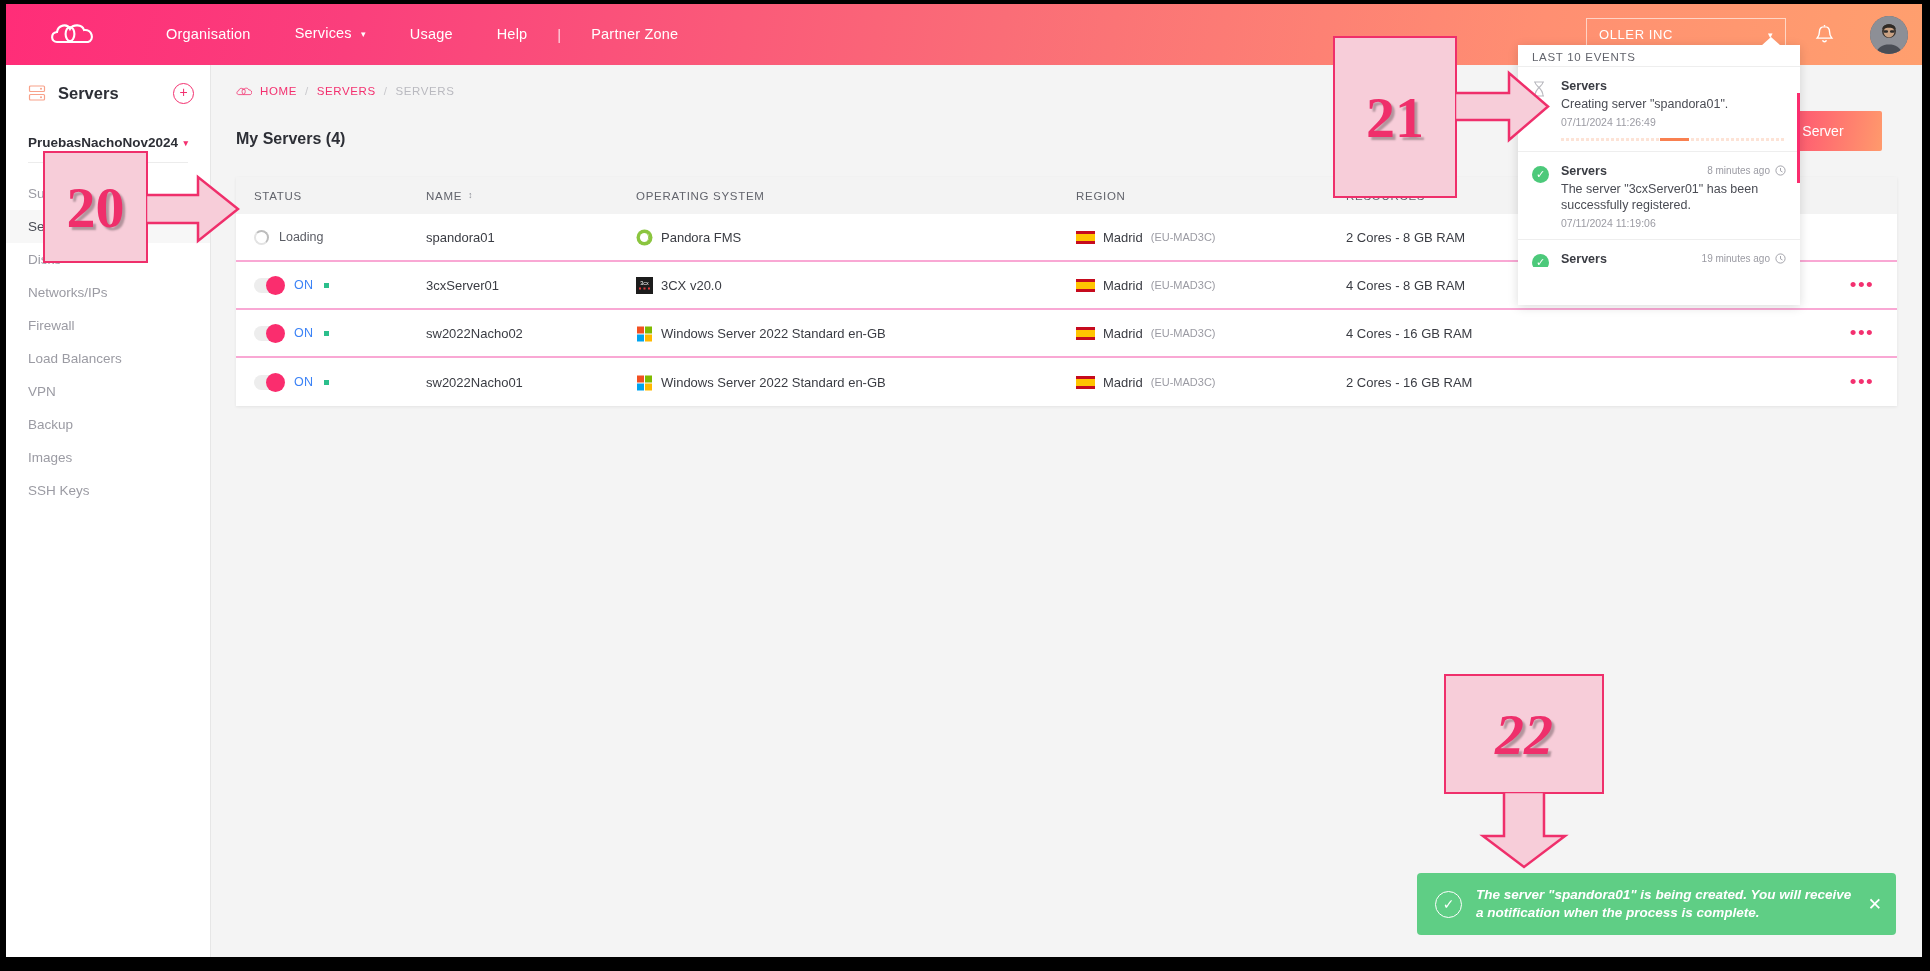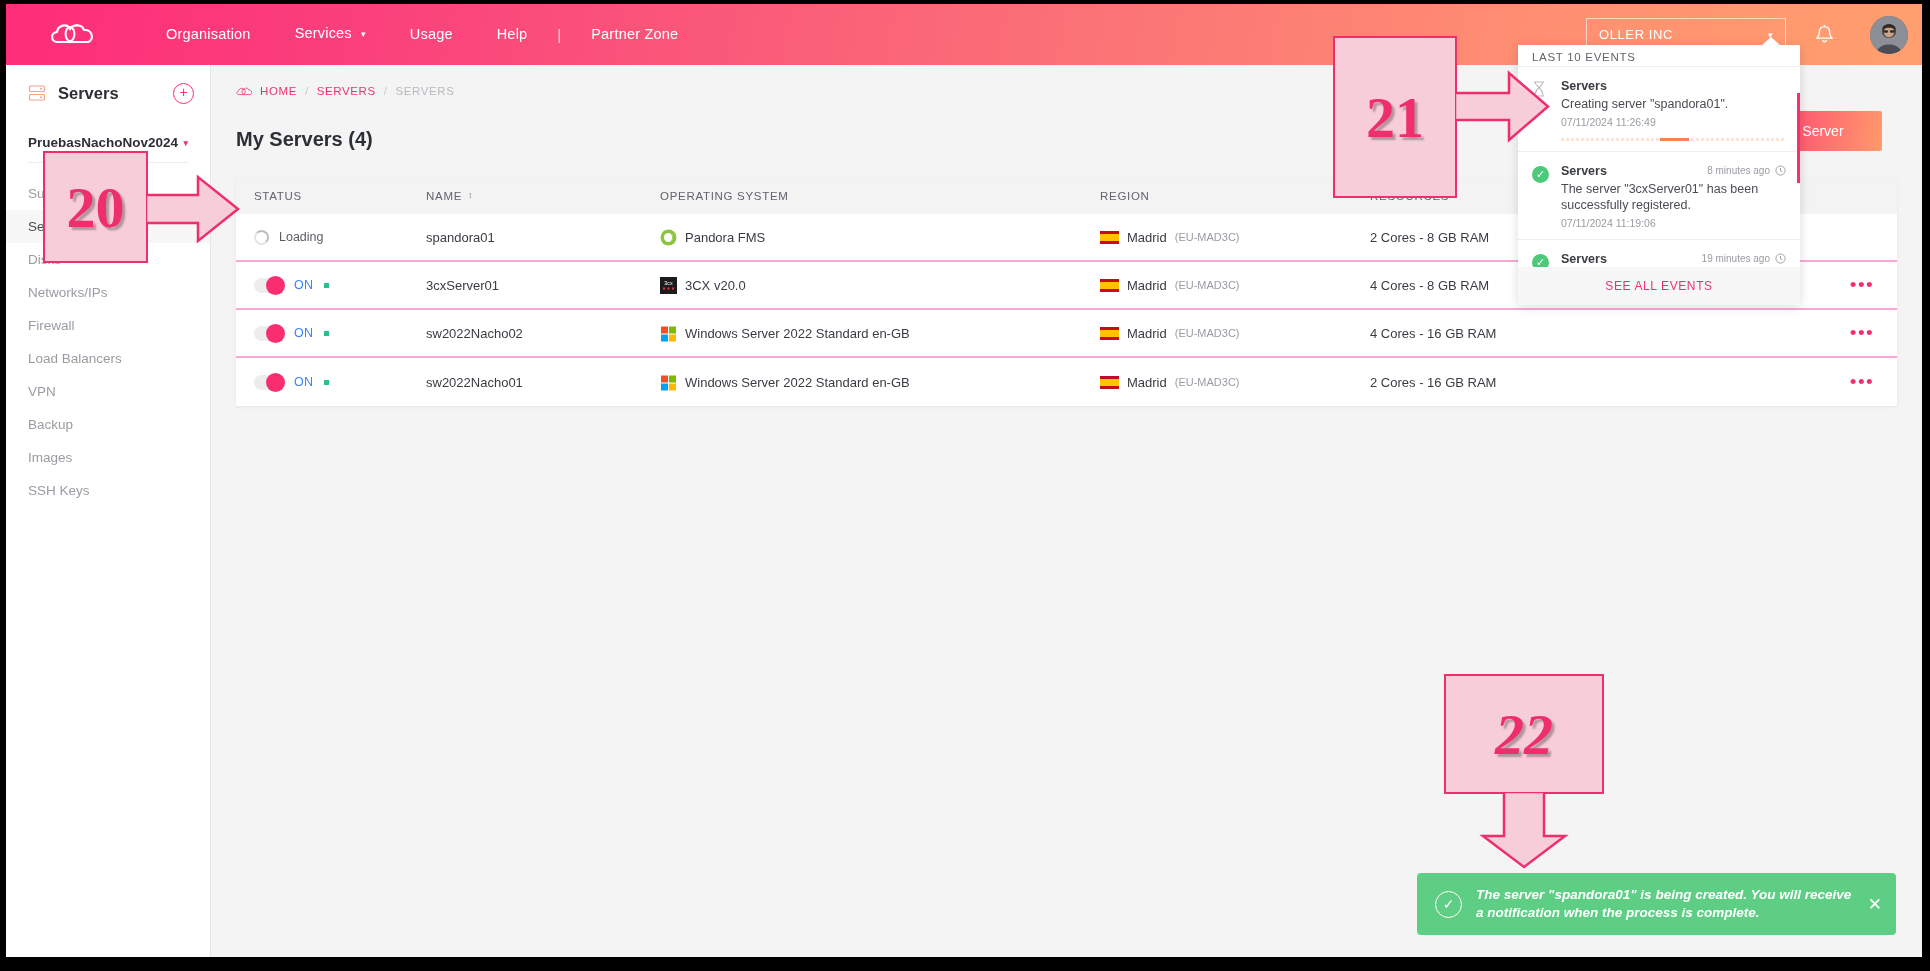--- a/index.html
+++ b/index.html
@@ -108,21 +108,21 @@
   }
   .bc-icon { width: 16px; height: 11px; }
   .bc-link { color: #f3306f; cursor: pointer; }
   .bc-sep { color: #c8c8cc; }
   .bc-current { color: #b9b9bf; }
 
   .page-head {
     display: flex; align-items: center; justify-content: space-between;
     padding: 22px 40px 0 25px;
   }
-  .page-title { font-size: 20px; font-weight: 700; color: #2d2f36; }
+  .page-title { font-size: 16px; font-weight: 700; color: #2d2f36; }
   .new-server-btn {
     height: 40px; min-width: 150px; padding: 0 26px;
     background: linear-gradient(100deg, #fa2d74 0%, #ff6d70 60%, #ff9a6c 100%);
     color: #fff; font-size: 14px; display: flex; align-items: center; justify-content: center;
     border-radius: 2px; cursor: pointer; position: relative; top: -8px;
   }
 
   
   .table-card {
     margin: 18px 25px 0 25px;
@@ -134,21 +134,21 @@
     height: 48px; font-size: 13px; color: #3a3c43;
   }
   .t-head {
     background: #f3f3f3; height: 37px;
     font-size: 11.5px; color: #62646c; letter-spacing: .7px;
   }
   .t-body .t-row { border-bottom: 2px solid #f9a8d4; height: 48px; }
   .t-body .t-row:last-child { border-bottom: none; }
   .c-status { width: 190px; padding-left: 18px; display: flex; align-items: center; gap: 10px; }
   .c-name   { width: 210px; display: flex; align-items: center; gap: 6px; }
-  .c-os     { width: 440px; display: flex; align-items: center; gap: 8px; margin-left: 24px; }
+  .c-os     { width: 440px; display: flex; align-items: center; gap: 8px; }
   .c-region { width: 270px; display: flex; align-items: center; gap: 8px; }
   .c-res    { flex: 1; }
   .c-act    { width: 70px; text-align: center; }
 
   .sort-icon { display: inline-block; font-size: 9px; line-height: 9px; color: #8a8c94; }
 
   .toggle {
     width: 30px; height: 15px; border-radius: 8px; background: #ededed;
     position: relative; cursor: pointer;
   }
@@ -552,21 +552,20 @@
               <svg width="11" height="11" viewBox="0 0 11 11">
                 <circle cx="5.5" cy="5.5" r="4.6" fill="none" stroke="#9b9ba3" stroke-width=".9"></circle>
                 <path d="M5.5 3 v2.8 l2 1.2" fill="none" stroke="#9b9ba3" stroke-width=".9"></path>
               </svg>
             </span>
           </div>
 
         </div>
       </div>
     </div>
-    <div class="notif-footer">SEE ALL EVENTS</div>
   </div>
 
   <div class="toast">
     <div class="toast-check">✓</div>
     <div class="toast-text">The server "spandora01" is being created. You will receive a notification when the process is complete.</div>
     <div class="toast-close">✕</div>
   </div>
 
   <div class="anno mark20">
     <div class="anno-box">20</div>

